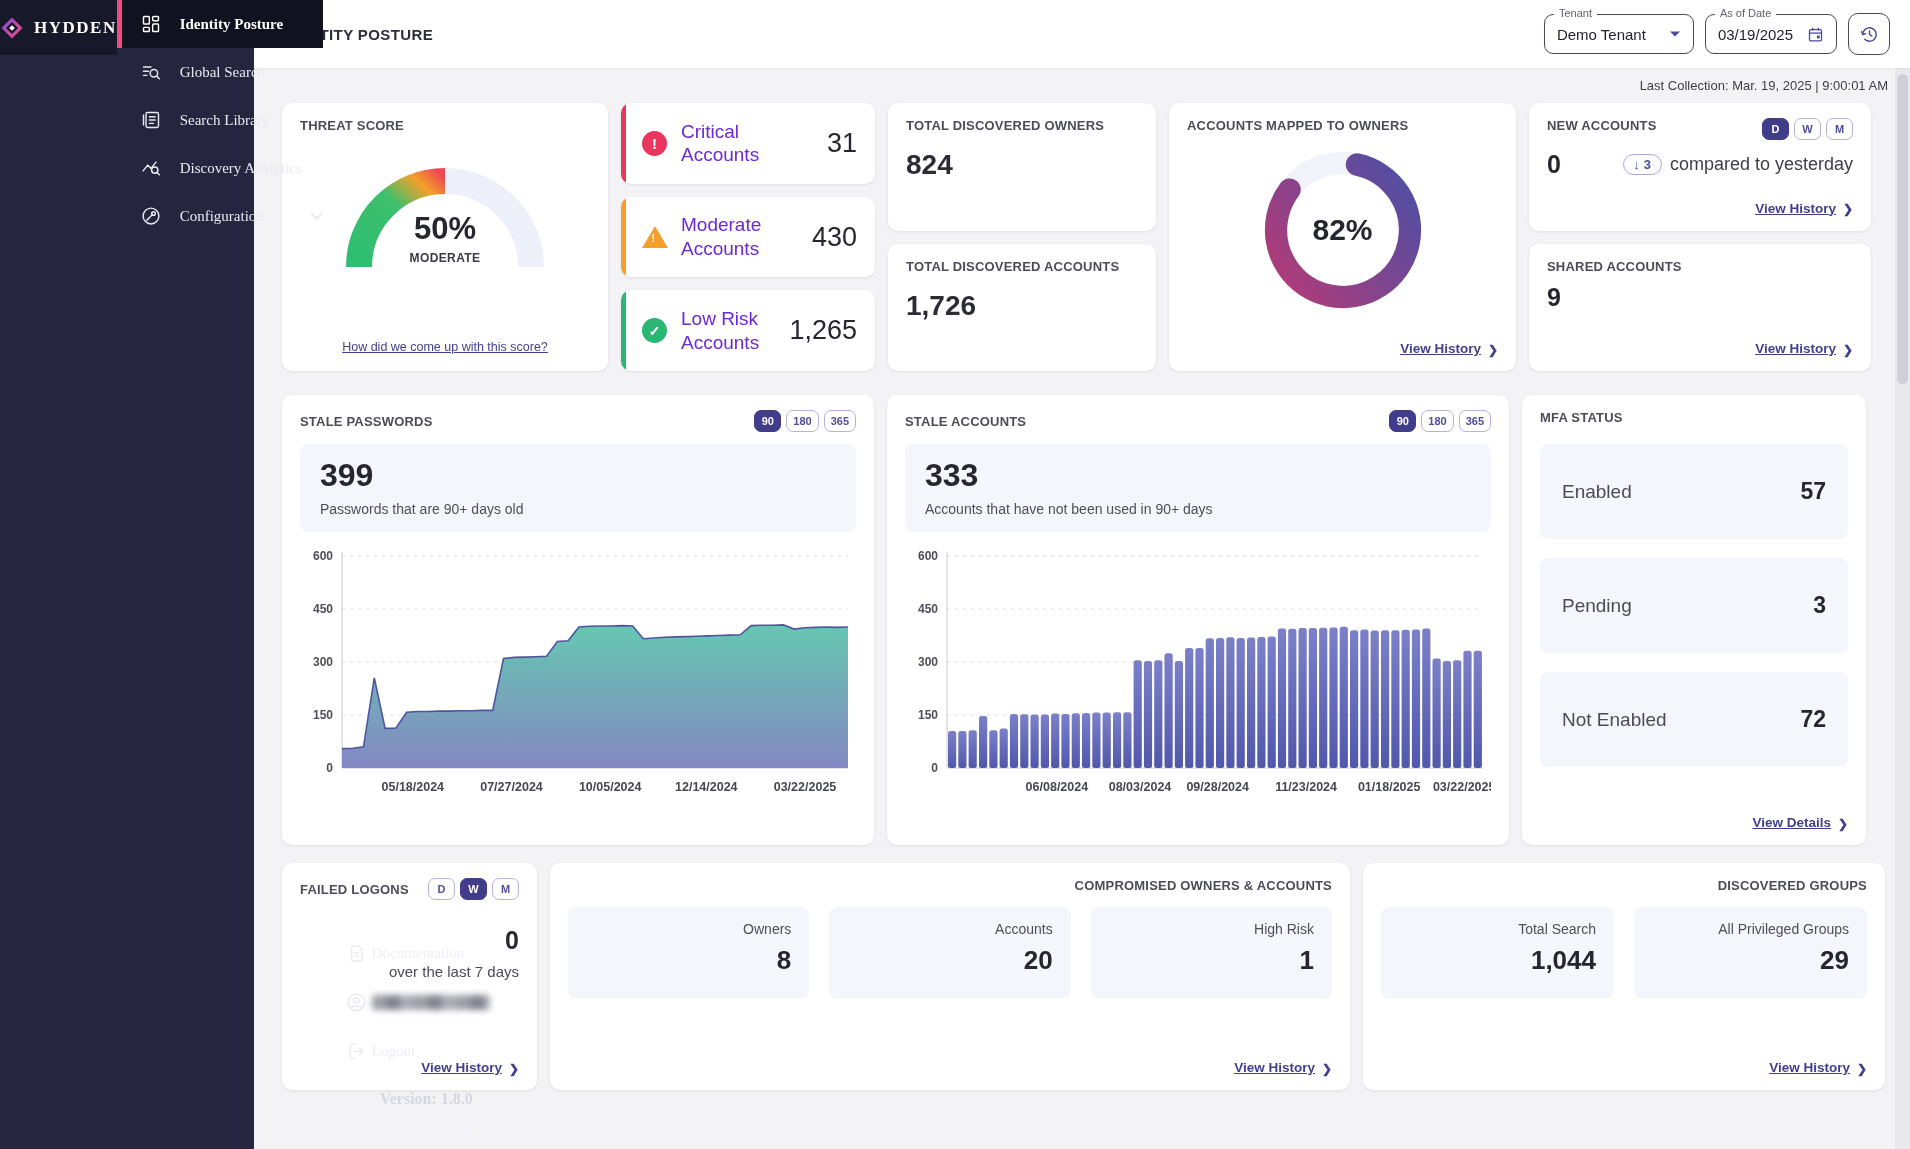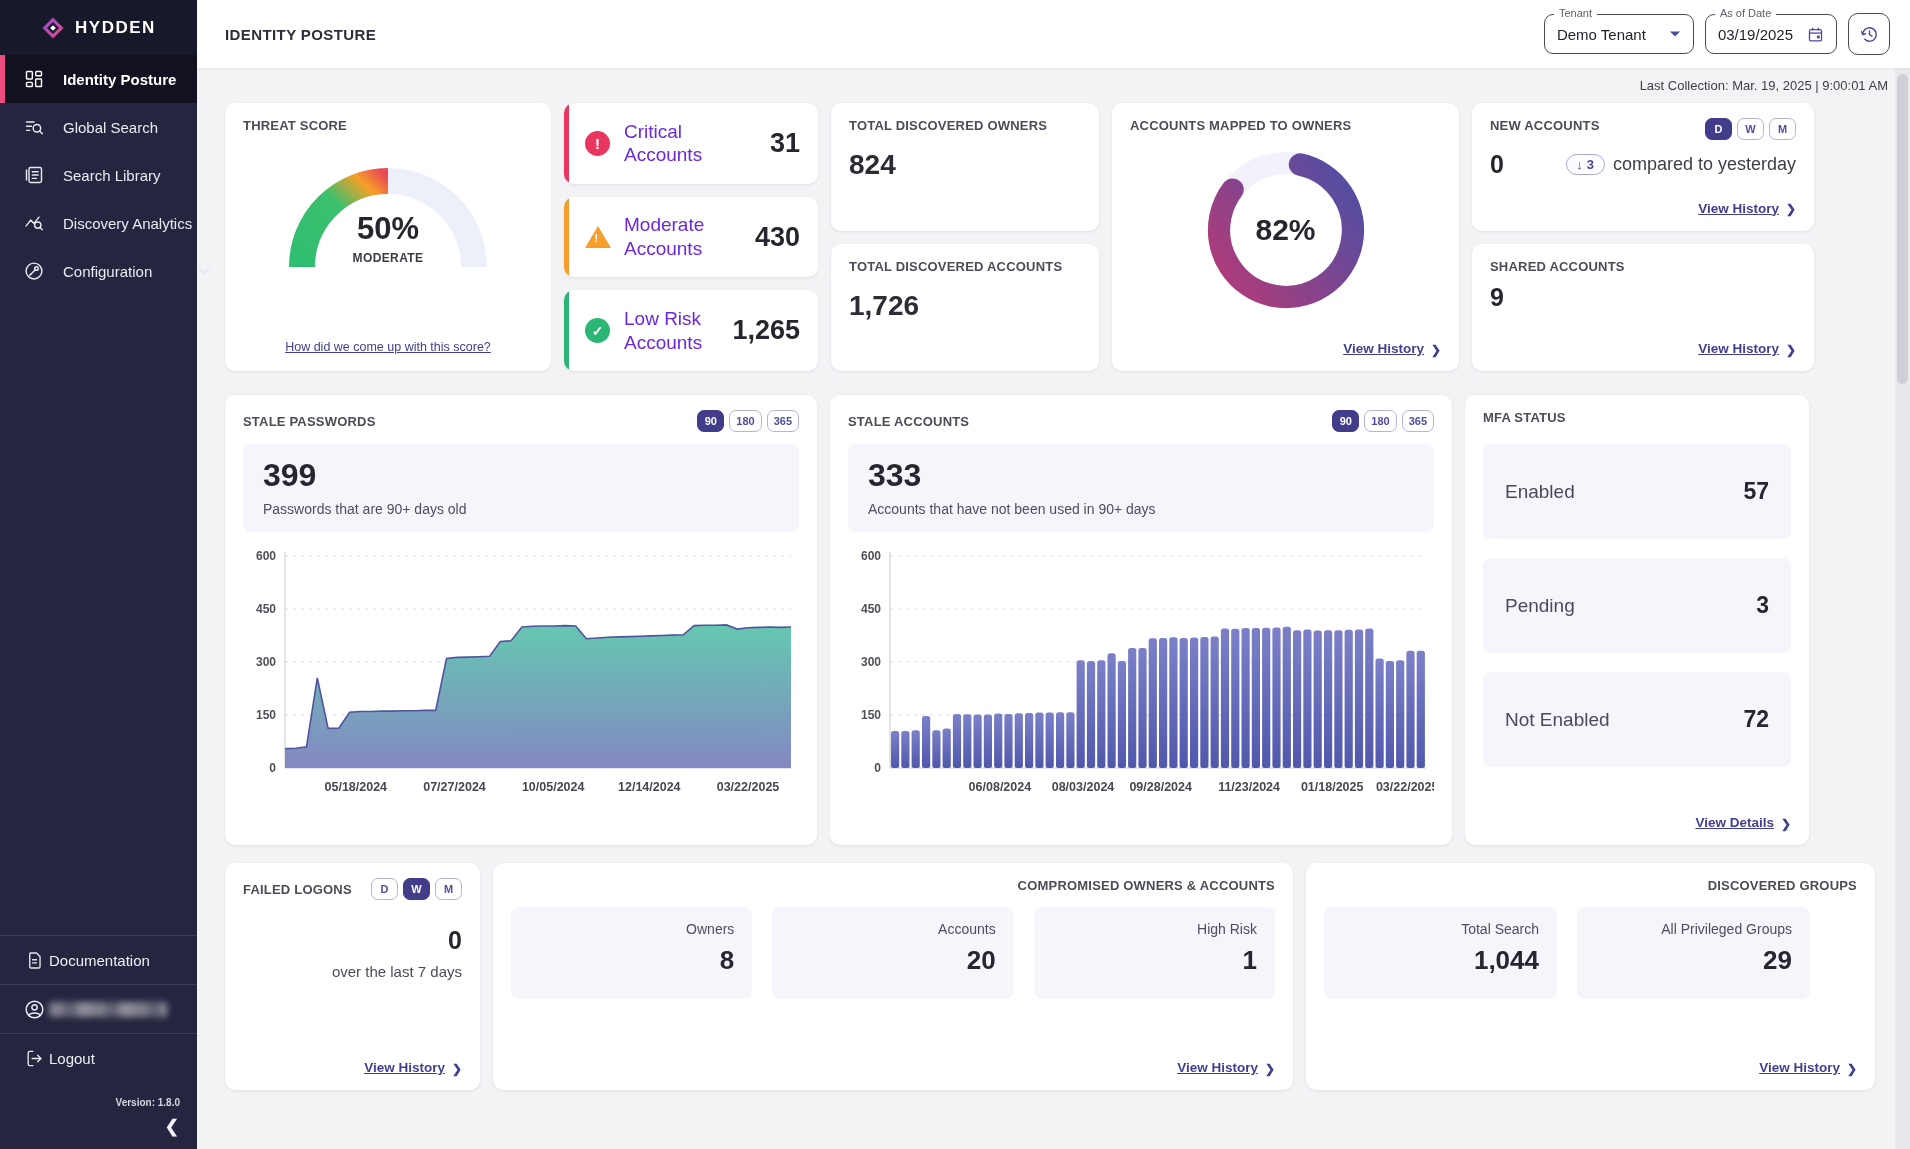--- a/index.html
+++ b/index.html
@@ -1,35 +1,35 @@
 <!DOCTYPE html>
 <html><head>
 <meta charset="utf-8">
 <style>
   html,body{margin:0;padding:0;}
   body{width:1910px;height:1149px;overflow:hidden;background:#f3f3f6;font-family:"Liberation Sans",sans-serif;-webkit-font-smoothing:antialiased;}
   .app{display:flex;width:1910px;height:1149px;}
 
   
-  .sidebar{width:197px;flex-shrink:0;background:#252540;color:#fff;display:flex;flex-direction:column;position:relative;z-index:3;}
+  .sidebar{width:254px;flex-shrink:0;background:#252540;color:#fff;display:flex;position:relative;z-index:3;font-family:Liberation Serif, serif;}
   .logo-row{height:55px;background:#18182b;display:flex;align-items:center;justify-content:center;gap:10px;}
   .logo-text{font-size:17px;font-weight:700;letter-spacing:1.5px;color:#fff;}
   nav{display:flex;flex-direction:column;}
   .nav-item{height:48px;display:flex;align-items:center;gap:18px;padding-left:23px;font-size:15px;color:#e9e9f1;cursor:pointer;position:relative;}
   .nav-item.active{background:#111120;font-weight:700;color:#fff;}
   .nav-item.active::before{content:"";position:absolute;left:0;top:0;bottom:0;width:5px;background:#ee4b7e;}
   .nav-icon{width:22px;height:22px;display:flex;align-items:center;justify-content:center;flex-shrink:0;}
   .nav-icon svg{stroke:#e9e9f1;fill:none;stroke-width:1.7;stroke-linecap:round;stroke-linejoin:round;}
   .nav-item.active .nav-icon svg{stroke:#fff;}
   .cfg-chevron{margin-left:28px;display:flex;}
   .sidebar-bottom{margin-top:auto;}
   .sb-row{height:48px;display:flex;align-items:center;gap:4px;padding-left:23px;font-size:15px;color:#eeeef4;border-top:1px solid rgba(255,255,255,.1);cursor:pointer;}
   .sb-row:last-of-type{border-bottom:1px solid rgba(255,255,255,.1);}
   .blur-block{width:118px;height:15px;border-radius:2px;background:repeating-linear-gradient(90deg,#8e8e9a 0 14px,#6f6f7e 14px 28px,#9d9daa 28px 42px);filter:blur(3px);opacity:.85;}
-  .version{font-size:10px;color:#d6d6e0;text-align:right;padding:15px 17px 6px;font-weight:600;}
+  .version{font-size:16px;color:#d6d6e0;text-align:right;padding:15px 17px 6px;font-weight:600;}
   .collapse{text-align:right;padding:2px 18px 12px;font-size:17px;color:#f2f2f8;font-weight:700;cursor:pointer;}
 
   
   .main{flex:1;display:flex;flex-direction:column;min-width:0;}
   .topbar{height:68px;background:#fff;display:flex;align-items:center;justify-content:space-between;padding:0 20px 0 28px;box-shadow:0 1px 2px rgba(40,40,70,.06);position:relative;z-index:2;}
   .page-title{font-size:15px;font-weight:700;letter-spacing:.4px;color:#2e2e3a;margin:0;}
   .controls{display:flex;align-items:center;gap:11px;}
   .fieldbox{position:relative;height:40px;border:1.5px solid #4a4a55;border-radius:9px;display:flex;align-items:center;gap:14px;padding:0 12px;box-sizing:border-box;background:#fff;cursor:pointer;}
   .fieldbox .legend{position:absolute;top:-8px;left:9px;background:#fff;padding:0 5px;font-size:11px;color:#5f5f6a;}
   .fieldbox .val{font-size:15px;color:#1f1f29;}
@@ -56,21 +56,21 @@
   .gauge-lvl{position:absolute;left:0;right:0;top:96px;text-align:center;font-size:12px;font-weight:700;letter-spacing:.4px;color:#3a3a45;}
   .score-link{margin-top:auto;text-align:center;font-size:12.5px;color:#413f90;text-decoration:underline;cursor:pointer;padding-bottom:2px;}
 
   
   .status-card{flex:1;background:#fff;border-radius:10px;box-shadow:0 1px 3px rgba(35,35,70,.09);display:flex;align-items:center;gap:13px;padding:0 18px 0 20px;position:relative;overflow:hidden;}
   .status-card::before{content:"";position:absolute;left:0;top:0;bottom:0;width:5px;}
   .status-card.crit::before{background:#e8365f;}
   .status-card.mod::before{background:#f59e2c;}
   .status-card.low::before{background:#2bb673;}
   .status-label{font-size:19px;font-weight:400;color:#6d28d9;line-height:1.25;max-width:118px;}
-  .status-value{margin-left:auto;font-size:27px;font-weight:700;color:#26262e;}
+  .status-value{margin-left:auto;font-size:27px;font-weight:400;color:#26262e;}
   .s-ic{width:27px;height:27px;flex-shrink:0;display:flex;align-items:center;justify-content:center;}
   .ic-crit{width:25px;height:25px;border-radius:50%;background:#e8365f;color:#fff;font-weight:700;font-size:15px;display:flex;align-items:center;justify-content:center;}
   .ic-mod{width:0;height:0;border-left:13px solid transparent;border-right:13px solid transparent;border-bottom:22px solid #f59e2c;position:relative;}
   .ic-mod::after{content:"!";position:absolute;left:-3px;top:6px;color:#fff;font-size:11px;font-weight:700;}
   .ic-low{width:25px;height:25px;border-radius:50%;background:#2bb673;color:#fff;font-size:14px;font-weight:700;display:flex;align-items:center;justify-content:center;}
 
   
   .total-card{flex:1;}
   .total-value{font-size:28px;font-weight:600;color:#2c2c35;margin-top:16px;}
 

